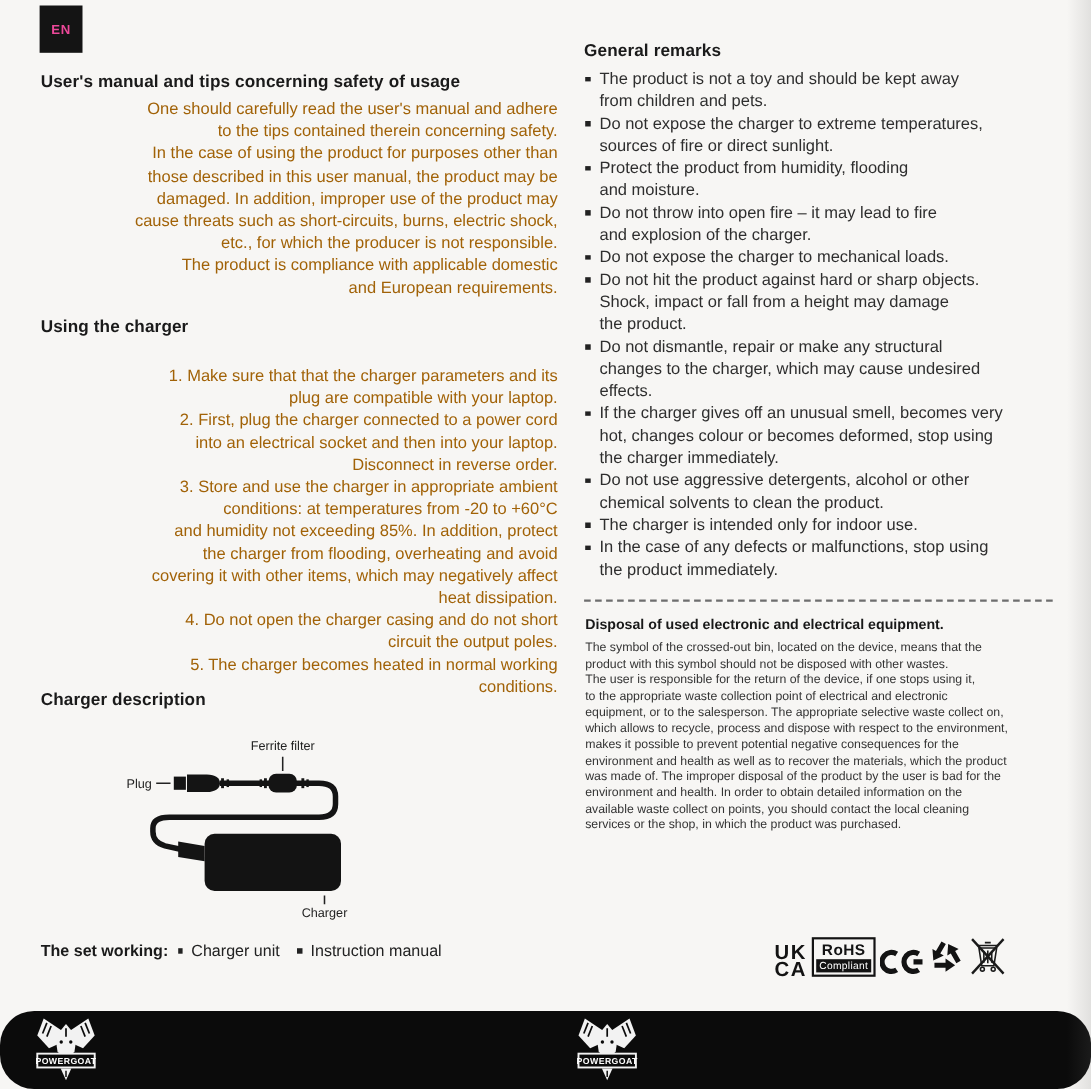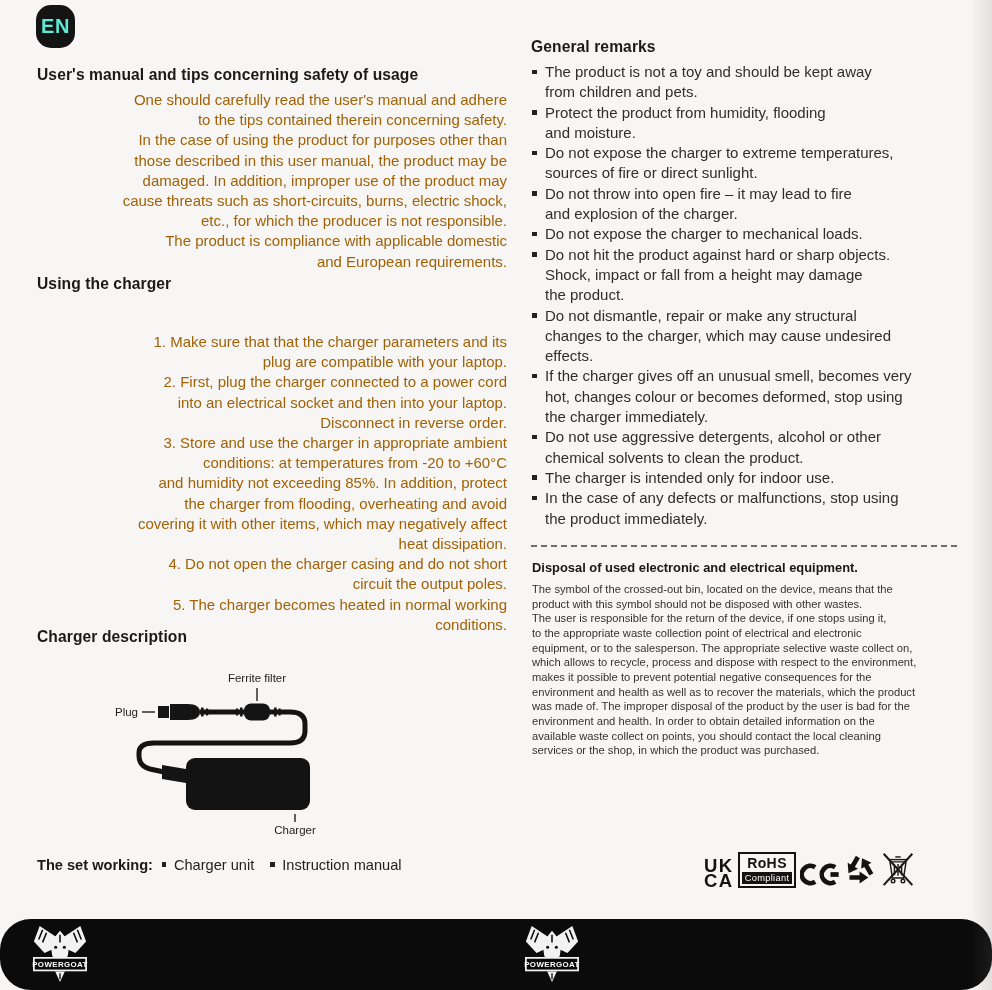--- a/index.html
+++ b/index.html
@@ -11,24 +11,23 @@
   }
   .page::after{
     content:"";position:absolute;right:0;top:0;width:22px;height:100%;
     background:linear-gradient(to right, rgba(110,110,110,0), rgba(110,110,110,0.16));
     pointer-events:none;
   }
   .abs{position:absolute;margin:0;}
   .sec-title{font-size:15.6px;font-weight:bold;color:#1a1a1a;letter-spacing:0.1px;}
   .body-text{font-size:15px;line-height:20.2px;white-space:pre-line;color:#a16207;text-align:right;}
   .en-badge{
-    left:36px;top:5px;width:39px;height:43px;background:#141414;color:#5eead4;
-    font-weight:bold;font-size:20px;display:flex;align-items:center;justify-content:center;
+    left:36px;top:5px;width:39px;height:43px;background:#141414;color:#ec4899;
+    font-weight:bold;font-size:12px;display:flex;align-items:center;justify-content:center;
     letter-spacing:0.5px;
-    border-radius:15px;
   }
   
   ul.bullets{left:531px;top:62px;width:444px;list-style:none;padding:0;}
   ul.bullets li{
     position:relative;padding-left:14px;font-size:15px;line-height:20.3px;
     white-space:pre-line;color:#2e2e2e;
   }
   ul.bullets li::before{
     content:"";position:absolute;left:1px;top:7.5px;width:4.5px;height:4.5px;background:#222;
   }
@@ -67,21 +66,21 @@
   <p class="abs body-text" style="left:37px;top:90px;width:470px;">One should carefully read the user's manual and adhere
 to the tips contained therein concerning safety.
 In the case of using the product for purposes other than
 those described in this user manual, the product may be
 damaged. In addition, improper use of the product may
 cause threats such as short-circuits, burns, electric shock,
 etc., for which the producer is not responsible.
 The product is compliance with applicable domestic
 and European requirements.</p>
 
-  <h2 class="abs sec-title" style="left:37px;top:275px;">Using the charger</h2>
+  <h2 class="abs sec-title" style="left:37px;top:289px;">Using the charger</h2>
   <p class="abs body-text" style="left:37px;top:311px;width:470px;margin-top:21px;">1. Make sure that that the charger parameters and its
 plug are compatible with your laptop.
 2. First, plug the charger connected to a power cord
 into an electrical socket and then into your laptop.
 Disconnect in reverse order.
 3. Store and use the charger in appropriate ambient
 conditions: at temperatures from -20 to +60°C
 and humidity not exceeding 85%. In addition, protect
 the charger from flooding, overheating and avoid
 covering it with other items, which may negatively affect
@@ -133,24 +132,24 @@
         <span class="set-item">Charger unit</span>
         <span class="set-item">Instruction manual</span>
       </span>
   </div>
 
   <h2 class="abs sec-title" style="left:531px;top:38px;">General remarks</h2>
 
   <ul class="abs bullets">
       <li>The product is not a toy and should be kept away
 from children and pets.</li>
+      <li>Do not expose the charger to extreme temperatures,
+sources of fire or direct sunlight.</li>
       <li>Protect the product from humidity, flooding
 and moisture.</li>
-      <li>Do not expose the charger to extreme temperatures,
-sources of fire or direct sunlight.</li>
       <li>Do not throw into open fire – it may lead to fire
 and explosion of the charger.</li>
       <li>Do not expose the charger to mechanical loads.</li>
       <li>Do not hit the product against hard or sharp objects.
 Shock, impact or fall from a height may damage
 the product.</li>
       <li>Do not dismantle, repair or make any structural
 changes to the charger, which may cause undesired
 effects.</li>
       <li>If the charger gives off an unusual smell, becomes very

